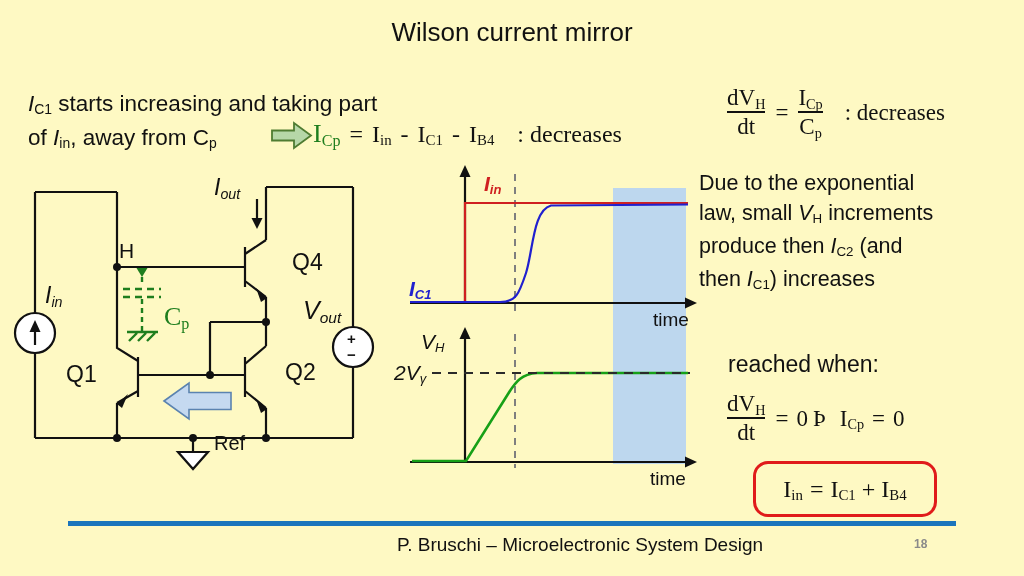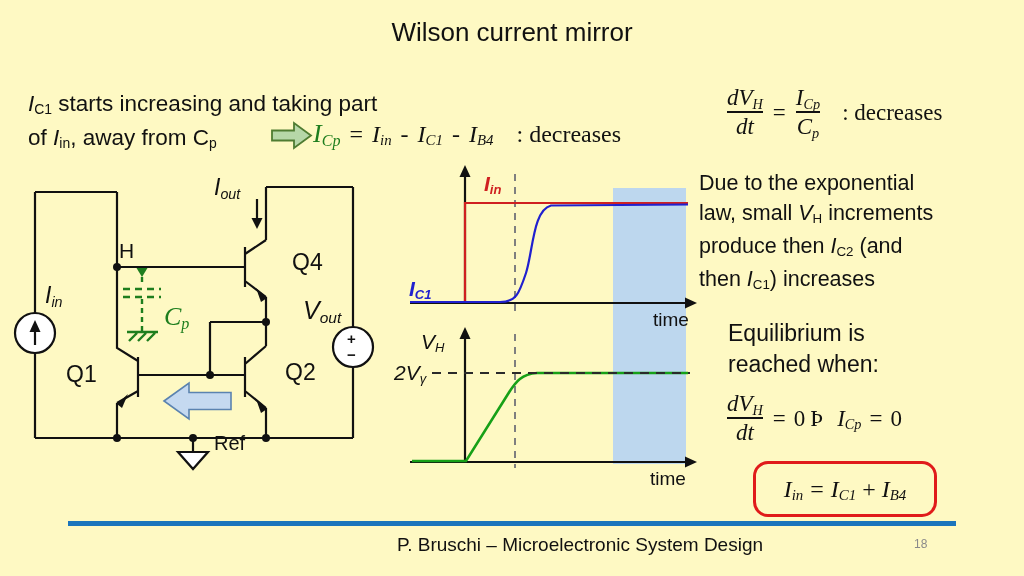--- a/index.html
+++ b/index.html
@@ -1,20 +1,20 @@
 <!DOCTYPE html>
 <html><head>
 <meta charset="utf-8">
 <style>
   html,body{margin:0;padding:0;background:#e8e8e8;}
   #slide{position:relative;width:1024px;height:576px;background:#fef9c3;overflow:hidden;
          font-family:"Liberation Sans",sans-serif;color:#111;}
   .abs{position:absolute;}
   .it{font-style:italic;}
-  .m{font-family:"Liberation Serif",serif;font-style:italic;}
+  .m{font-family:"Liberation Serif",serif;}
   .mu{font-family:"Liberation Serif",serif;font-style:normal;}
   .sub{font-size:62%;position:relative;top:0.25em;font-style:inherit;}
   .green{color:#1e7e1e;}
   .red{color:#cf2020;}
   .blue{color:#2020cf;}
   .gray{color:#8a8a8a;}
   #title{left:0;right:0;top:17px;text-align:center;font-size:26px;}
   #intro{left:28px;top:88px;font-size:22.5px;line-height:31px;}
   .eqrow{display:flex;align-items:center;}
   .frac{display:inline-flex;flex-direction:column;align-items:center;line-height:1.05;}
@@ -22,21 +22,21 @@
   #flow-eq{left:313px;top:117px;font-size:24px;height:34px;}
   #flow-eq>*{margin-right:9px;}
   #deriv-eq{left:727px;top:86px;font-size:23px;}
   #exp-text{left:699px;top:168px;width:310px;font-size:21.5px;line-height:30px;}
   #equilibrium{left:728px;top:318px;font-size:23px;line-height:31px;}
   #eq-zero{left:727px;top:392px;font-size:23px;}
   #boxed-eq{left:753px;top:461px;width:178px;height:50px;border:3.2px solid #e01b1b;border-radius:15px;
             display:flex;align-items:center;justify-content:center;font-size:24px;}
   #footer-line{left:68px;top:521px;width:888px;height:4.5px;background:#1b75bc;}
   #footer-text{left:170px;top:534px;width:820px;text-align:center;font-size:19px;}
-  #page-num{left:914px;top:537px;font-size:12px;}
+  #page-num{left:914px;top:537px;font-size:12px;font-weight:bold;}
   .clabel{font-size:23px;}
 </style>
 </head>
 <body>
 
 <div id="slide">
 
   <svg class="abs" style="left:0;top:0" width="1024" height="576" viewBox="0 0 1024 576">
 
     <rect x="613" y="188" width="73" height="276" fill="#bdd7ee"></rect>
@@ -147,21 +147,21 @@
   </div>
 
   <div id="exp-text" class="abs">
     <span>Due to the exponential</span><br>
     <span>law, small </span><span class="it">V</span><span class="it sub">H</span><span> increments</span><br>
     <span>produce then </span><span class="it">I</span><span class="it sub">C2</span><span> (and</span><br>
     <span>then </span><span class="it">I</span><span class="it sub">C1</span><span>) increases</span>
   </div>
 
   <div id="equilibrium" class="abs">
-    <span>Equilibrium is</span><br>
+    <br>
     <span>reached when:</span>
   </div>
 
   <div id="eq-zero" class="abs eqrow">
     <span class="frac">
       <span class="m"><span>dV</span><span class="sub">H</span></span>
       <span class="bar"></span>
       <span class="m">dt</span>
     </span>
     <span class="mu" style="margin:0 8px 0 10px">=</span>

